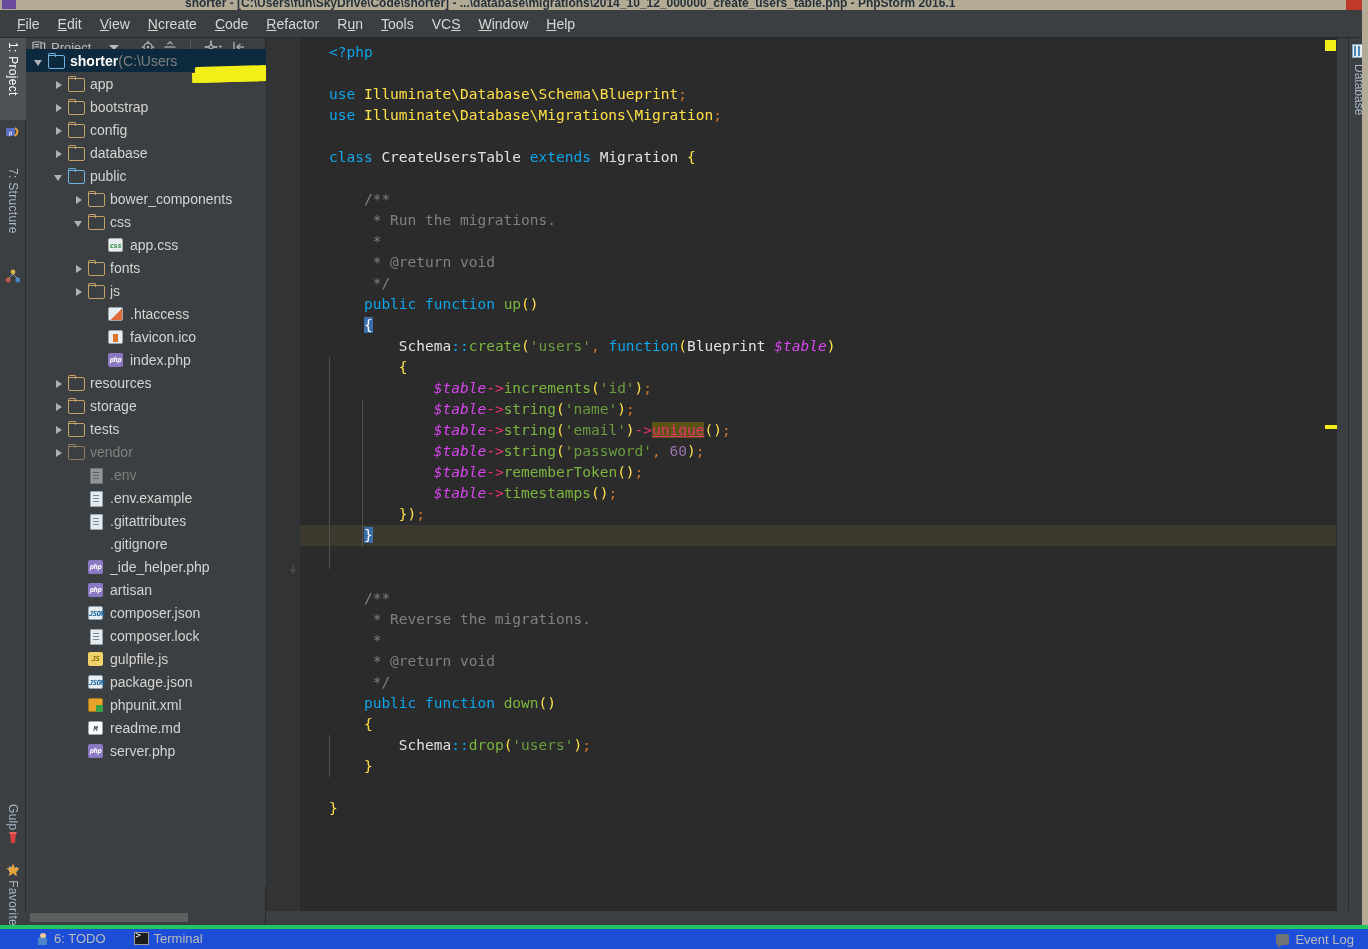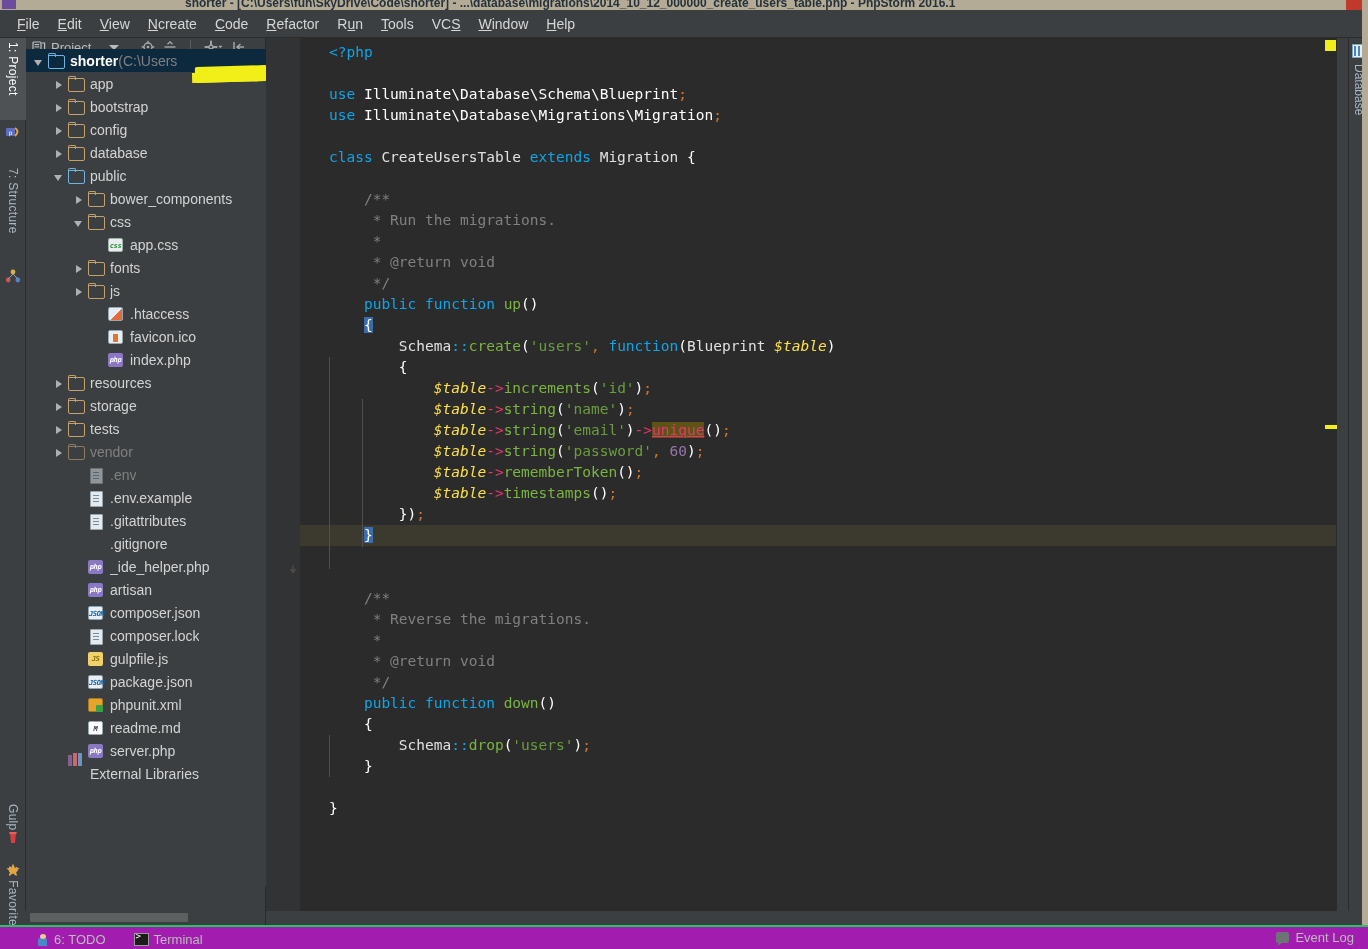--- a/index.html
+++ b/index.html
@@ -146,26 +146,26 @@
     background:#2b2b2b;color:#a9b7c6;
     font-family:"DejaVu Sans Mono","Liberation Mono",monospace;
     font-size:14.5px;line-height:21px;
     padding:4px 0 0 0;box-sizing:border-box;
     white-space:pre;overflow:hidden;
   }
   .ln{height:21px;padding-left:29px;box-sizing:border-box;position:relative;}
   .ln.current{background:#3c3a2f;}
   .kw{color:#0ea5e9;}
   .fn{color:#7bb53f;}
-  .var{color:#fde047;font-style:italic;}
+  .var{color:#d946ef;font-style:italic;}
   .str{color:#6a9c3f;}
   .num{color:#9876aa;}
   .cls{color:#e0e0e0;}
   .cm{color:#808080;}
-  .op{color:#ffffff;}
+  .op{color:#fde047;}
   .semi{color:#cc7832;}
   .arrow2{color:#e8356d;}
   .hl-unique{background:#5c5417;color:#e8356d;text-decoration:underline;}
   .brace-hl{background:#3b6ea8;color:#ffffff;}
   .sep-line{position:absolute;left:34px;top:130px;width:1036px;height:1px;background:#4a4a4a;}
   .indent-guide{position:absolute;width:1px;background:#4f4f4f;}
 
   
   .stripe{position:absolute;left:1336px;top:38px;width:12px;height:873px;background:#3c3f41;border-left:1px solid #2b2b2b;box-sizing:border-box;}
   .stripe-top{position:absolute;left:1325px;top:40px;width:11px;height:11px;background:#f2ef18;}
@@ -176,22 +176,22 @@
   .rtab{position:absolute;left:0;top:4px;width:20px;writing-mode:vertical-rl;text-orientation:mixed;
     font-size:12px;color:#a9b7c6;display:flex;align-items:center;cursor:default;}
   .ric{position:absolute;left:3px;top:6px;width:14px;height:14px;background:#e6eef4;border:1px solid #7fa7c4;box-sizing:border-box;}
   .ric:after{content:"";position:absolute;left:1px;top:1px;right:1px;bottom:1px;
     background:repeating-linear-gradient(90deg,#4a86b8 0 2px,transparent 2px 4px);}
   .rightedge{position:absolute;left:1362px;top:0;width:6px;height:949px;background:#b3ab96;}
 
   
   .statusbar{
     position:absolute;left:0;top:925px;width:1368px;height:24px;
-    background:#a21caf;border-top:2px solid #22c55e;
-    display:flex;align-items:flex-end;box-sizing:border-box;
+    background:#1d4ed8;border-top:4px solid #22c55e;
+    display:flex;align-items:flex-start;box-sizing:border-box;
   }
   .sb-item{display:flex;align-items:center;gap:5px;font-size:13px;color:#bbbbbb;cursor:default;padding:2px 6px;}
   .sb-right{position:absolute;right:14px;top:3px;display:flex;align-items:center;gap:6px;}
   .ic-todo{width:15px;height:14px;position:relative;}
   .ic-todo:before{content:"";position:absolute;left:4px;top:5px;width:9px;height:8px;background:#4a86c8;border-radius:2px 2px 0 0;}
   .ic-todo:after{content:"";position:absolute;left:6px;top:1px;width:6px;height:5px;background:#f0c99a;border-radius:50%;}
   .ic-term{width:15px;height:13px;background:#1c1c1c;border:1px solid #9a9a9a;box-sizing:border-box;position:relative;}
   .ic-term:after{content:">";position:absolute;left:1px;top:-3px;font-size:9px;color:#ffffff;font-family:"DejaVu Sans Mono",monospace;}
   .ic-evt{width:13px;height:11px;background:#6e7375;border-radius:2px;position:relative;}
   .ic-evt:after{content:"";position:absolute;left:2px;bottom:-3px;width:0;height:0;border-left:4px solid #6e7375;border-bottom:3px solid transparent;}
@@ -558,26 +558,20 @@
           <span class="tlabel">readme.md</span>
         </div>
         <div class="trow">
           <span style="display: inline-block; flex: 0 0 40px; width: 40px;"></span>
           <span class="tw"></span>
           <span class="ticon">
             <i class="ic-badge ic-php">php</i>
           </span>
           <span class="tlabel">server.php</span>
         </div>
-        <div class="trow">
-          <span style="display: inline-block; flex: 0 0 20px; width: 20px;"></span>
-          <span class="tw"></span>
-          <span class="ticon"><i class="ic-lib"></i></span>
-          <span class="tlabel">External Libraries</span>
-        </div>
       </div>
   </div>
   <div class="redact"></div>
 
   <div class="hscroll-track"></div>
   <div class="hscroll-thumb"></div>
 
   <div class="editorwrap">
     <div class="gutter"></div>
     <div class="sep-line"></div>

